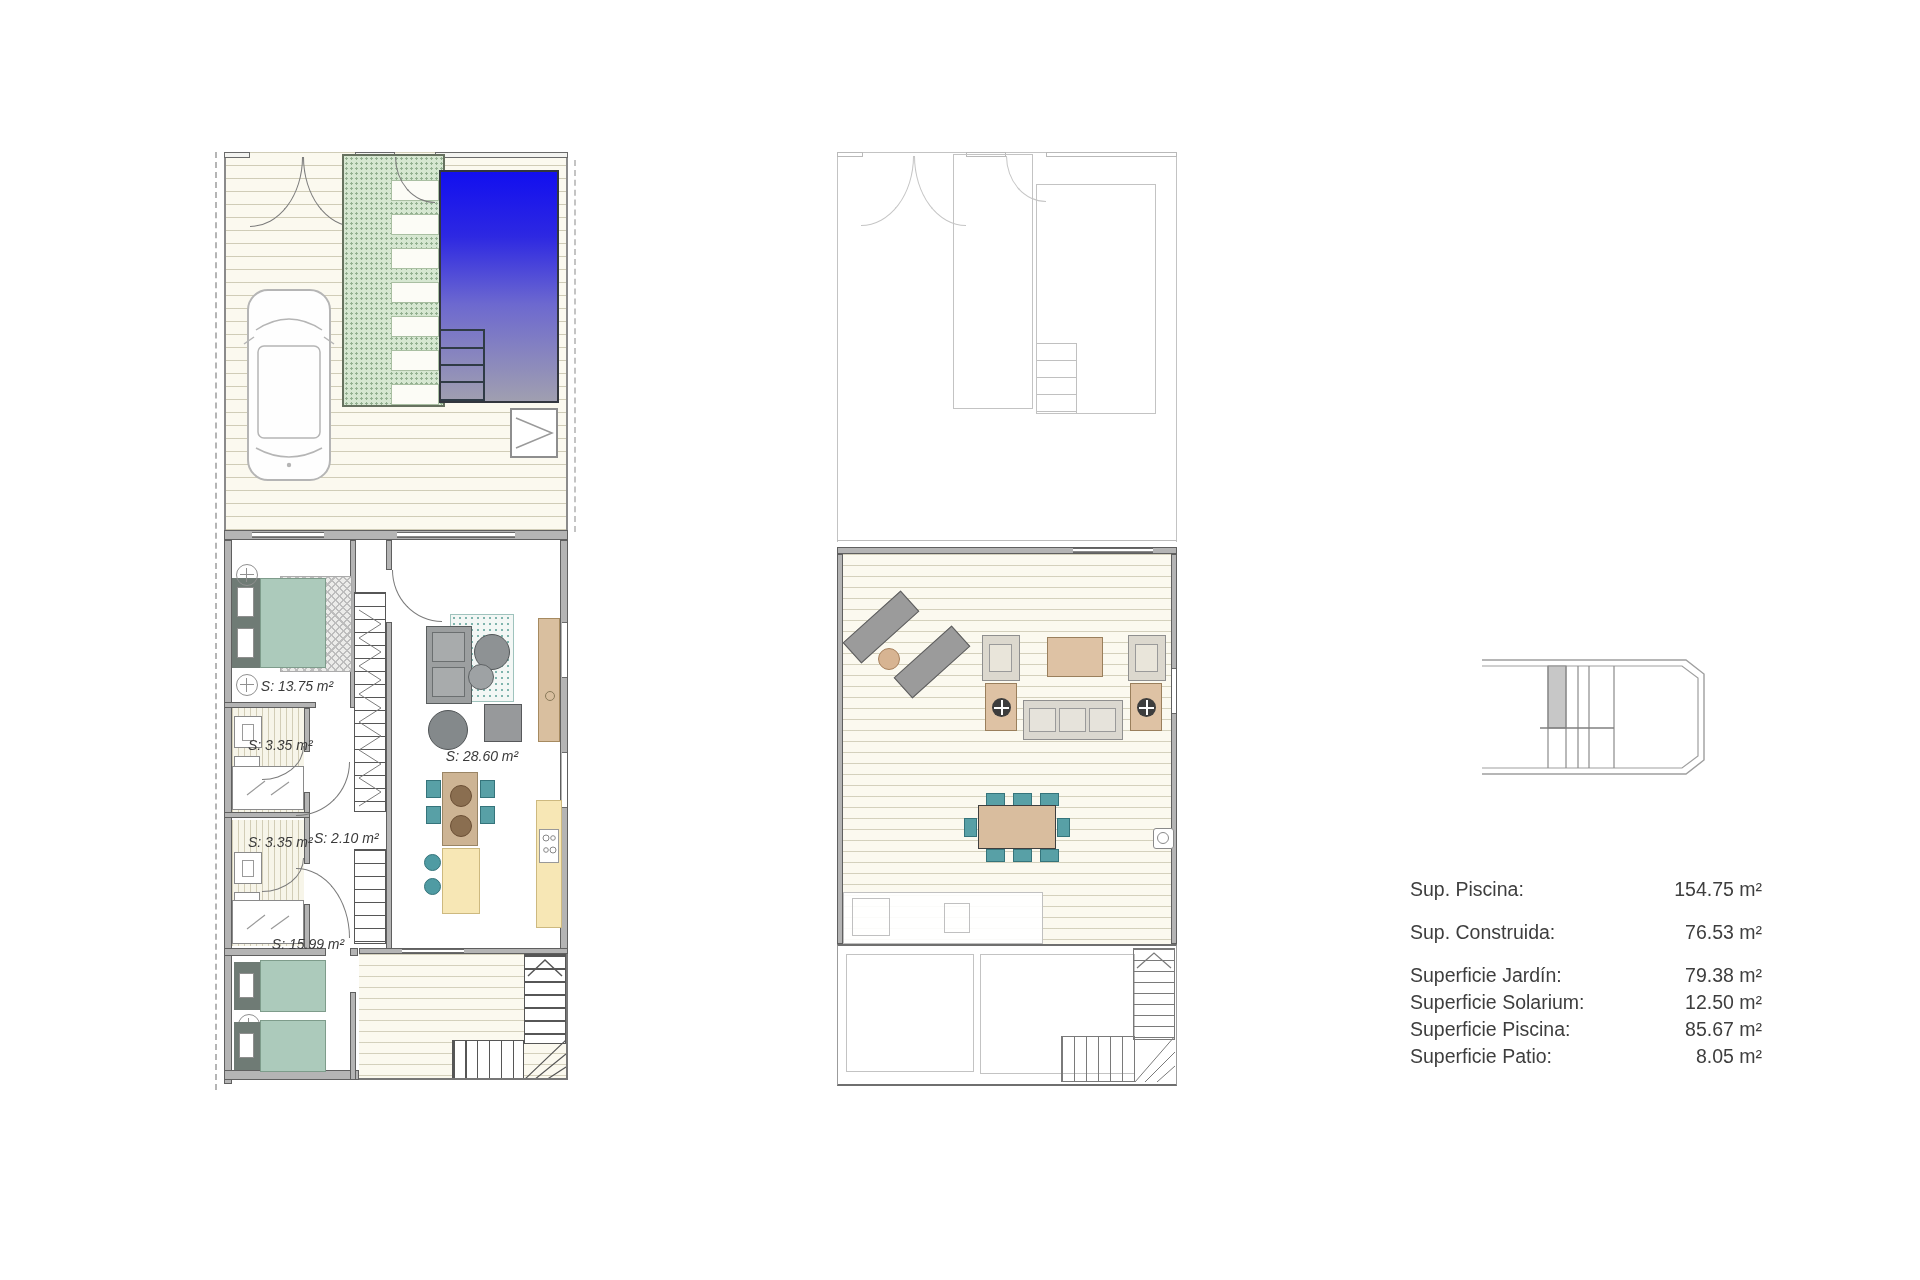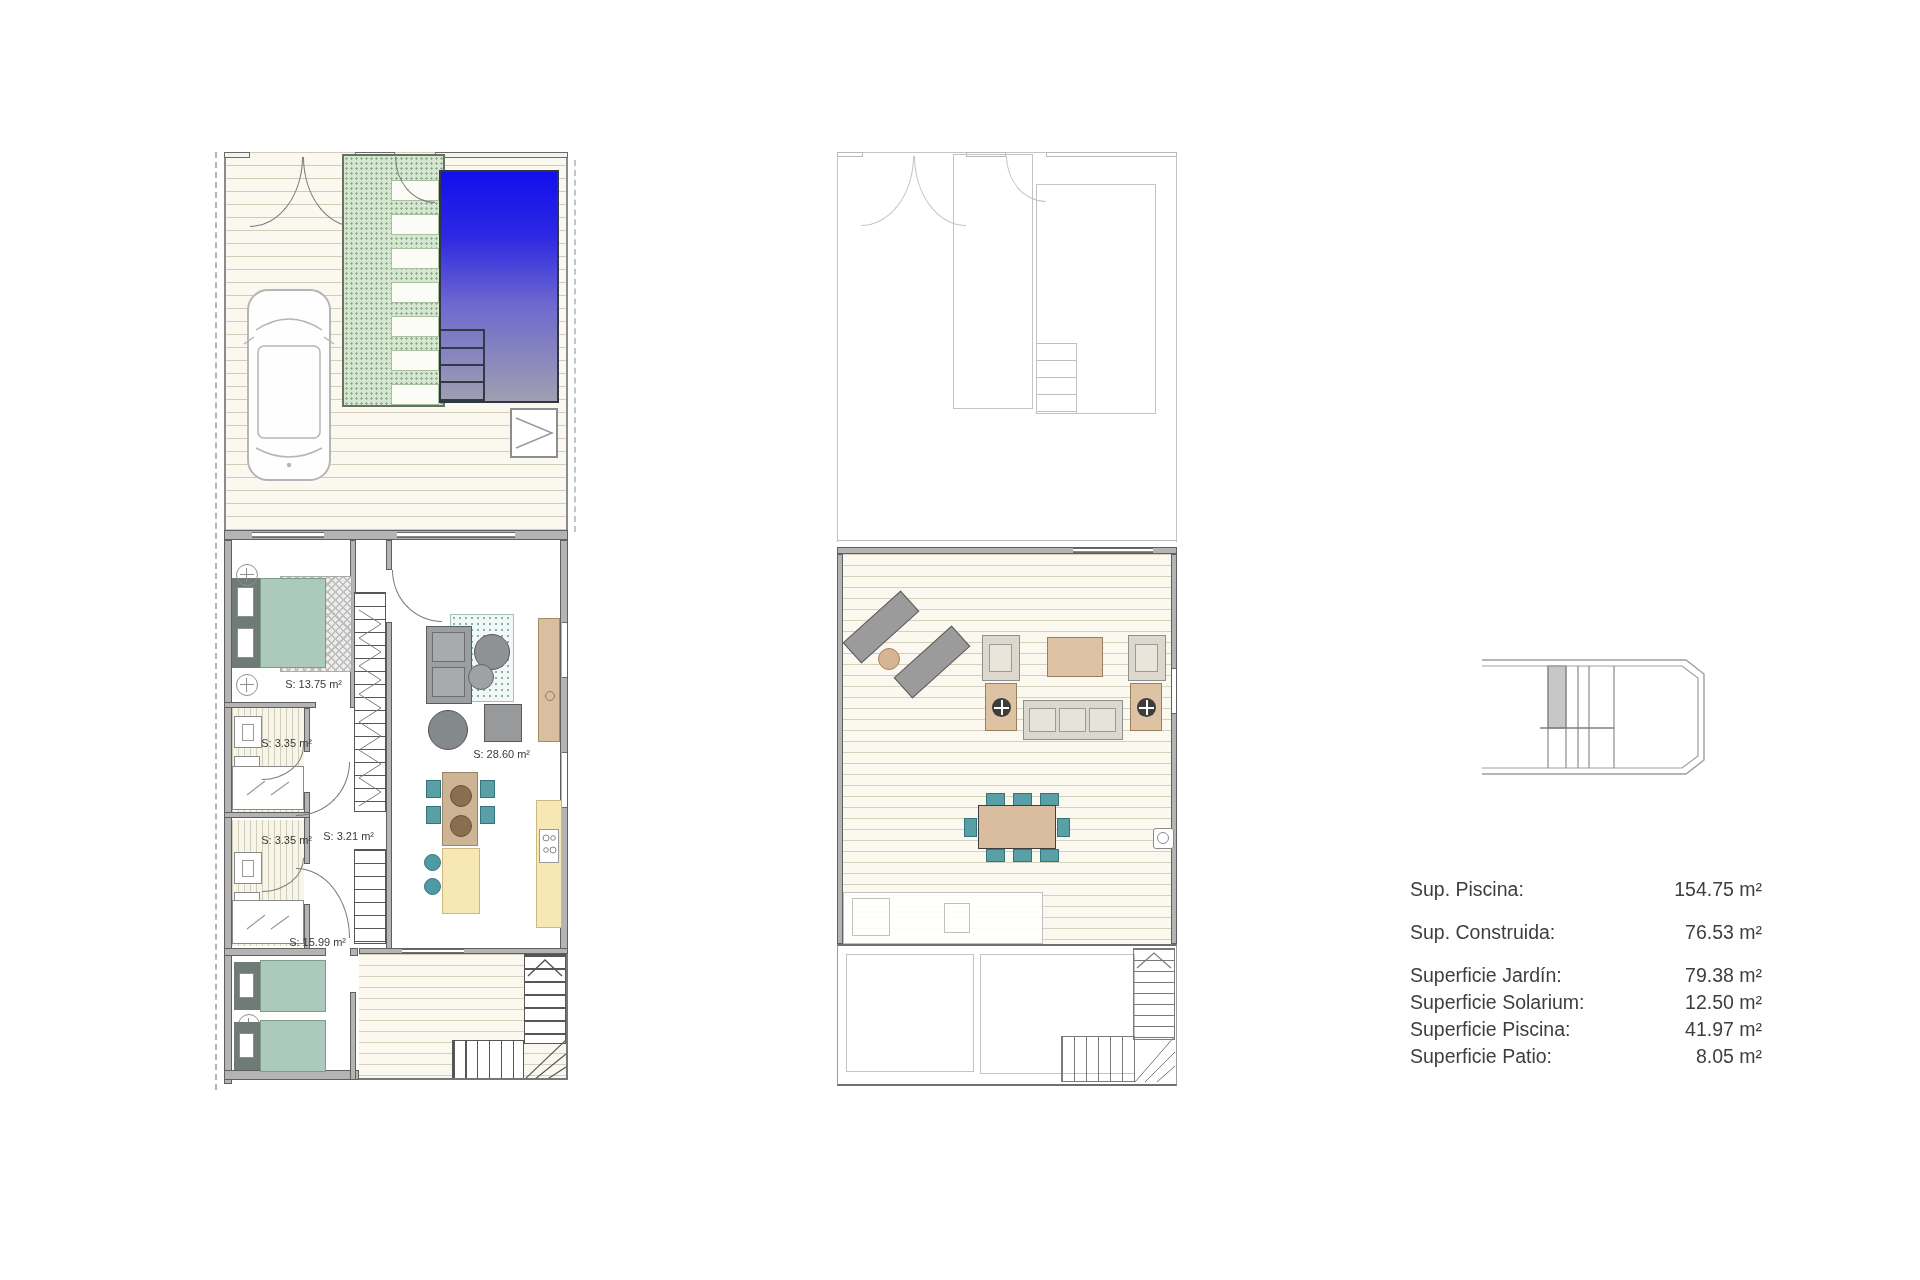--- a/index.html
+++ b/index.html
@@ -10,21 +10,21 @@
   .deck{background-color:#fbf9ef;
         background-image:repeating-linear-gradient(to bottom,rgba(148,142,106,.42) 0 1px,transparent 1px 13px);}
   .deck2{background-color:#fbf9ef;
         background-image:repeating-linear-gradient(to bottom,rgba(148,142,106,.38) 0 1px,transparent 1px 11px);}
   
   .wall{background:#b4b4b4;border:1px solid #5f5f5f;}
   .wallthin{background:#f3f3f0;border:1px solid #6a6a6a;}
   .ghost{border:1px solid #c3c3c3;}
   .ghostwall{background:#ffffff;border:1px solid #b9b9b9;}
   
-  .lbl{font-size:11px;color:#3a3a3a;white-space:nowrap;text-align:right;letter-spacing:0;}
+  .lbl{font-size:14px;color:#3a3a3a;white-space:nowrap;text-align:center;letter-spacing:0;font-style:italic;}
   
   .arc-br{border:1.5px solid #7a7a7a;border-top:none;border-left:none;border-radius:0 0 100% 0;}
   .arc-bl{border:1.5px solid #7a7a7a;border-top:none;border-right:none;border-radius:0 0 0 100%;}
   .arc-tr{border:1.5px solid #7a7a7a;border-bottom:none;border-left:none;border-radius:0 100% 0 0;}
   .garc{border-color:#c5c5c5 !important;border-width:1px !important;}
   
   .stair-v{background:#ffffff;border:1.5px solid #565656;
            background-image:repeating-linear-gradient(to bottom,#565656 0 1.5px,transparent 1.5px 13px);}
   .stair-h{background:#ffffff;border:1.5px solid #565656;
            background-image:repeating-linear-gradient(to right,#565656 0 1.5px,transparent 1.5px 12px);}
@@ -177,21 +177,21 @@
       </div>
     <div class="abs" style="left:12px;top:740px;width:26px;height:26px;background:#fff;border:1px solid #8a8a8a;"></div>
     <div class="abs" style="left:10px;top:748px;width:72px;height:44px;background:#fff;border:1px solid #8a8a8a;">
       <svg width="70" height="42">
           <path d="M14,28 L32,14 M38,28 L56,15" fill="none" stroke="#9a9a9a" stroke-width="1.2"></path>
         </svg>
     </div>
     <span class="abs lbl" style="left:26px;top:682px;width:64px;">S: 3.35 m²</span>
     <div class="abs arc-br" style="left:40px;top:706px;width:42px;height:34px;"></div>
 
-    <span class="abs lbl" style="left:92px;top:678px;width:60px;">S: 3.21 m²</span>
+    <span class="abs lbl" style="left:92px;top:678px;width:60px;">S: 2.10 m²</span>
     <div class="abs arc-br" style="left:74px;top:610px;width:54px;height:54px;"></div>
     <div class="abs arc-tr" style="left:74px;top:716px;width:54px;height:70px;"></div>
 
     <div class="abs arc-bl" style="left:170px;top:418px;width:50px;height:52px;"></div>
     <div class="abs dotrug" style="left:228px;top:462px;width:64px;height:88px;"></div>
     <div class="abs" style="left:204px;top:474px;width:46px;height:78px;background:#9c9fa0;border:1.5px solid #595d5e;">
       <div class="abs" style="left:5px;top:5px;width:33px;height:30px;background:#a8abac;border:1px solid #6b6f70;"></div>
       <div class="abs" style="left:5px;top:40px;width:33px;height:30px;background:#a8abac;border:1px solid #6b6f70;"></div>
     </div>
     <div class="abs" style="left:252px;top:482px;width:36px;height:36px;border-radius:50%;background:#8e9294;border:1.5px solid #54585a;"></div>
@@ -356,21 +356,21 @@
     <div class="srow" style="top:92px;">
       <span>Superficie Jardín:</span>
       <span>79.38 m²</span>
     </div>
     <div class="srow" style="top:119px;">
       <span>Superficie Solarium:</span>
       <span>12.50 m²</span>
     </div>
     <div class="srow" style="top:146px;">
       <span>Superficie Piscina:</span>
-      <span>41.97 m²</span>
+      <span>85.67 m²</span>
     </div>
     <div class="srow" style="top:173px;">
       <span>Superficie Patio:</span>
       <span>8.05 m²</span>
     </div>
   </div>
 
 </div>
 
 </body></html>

